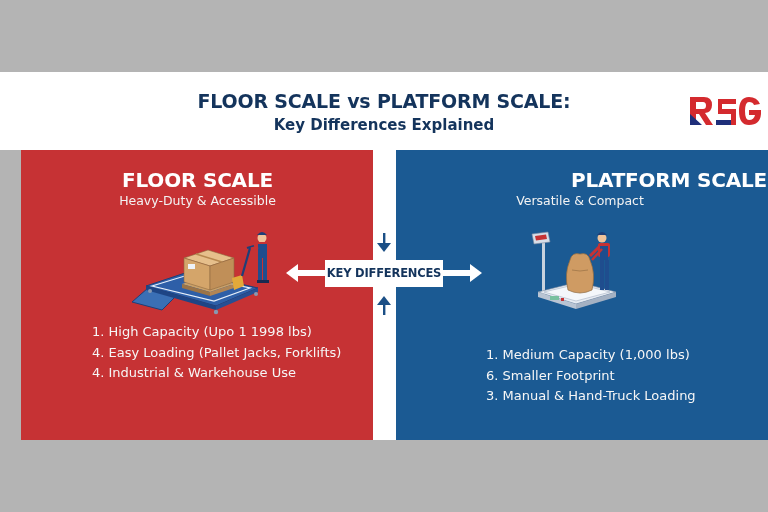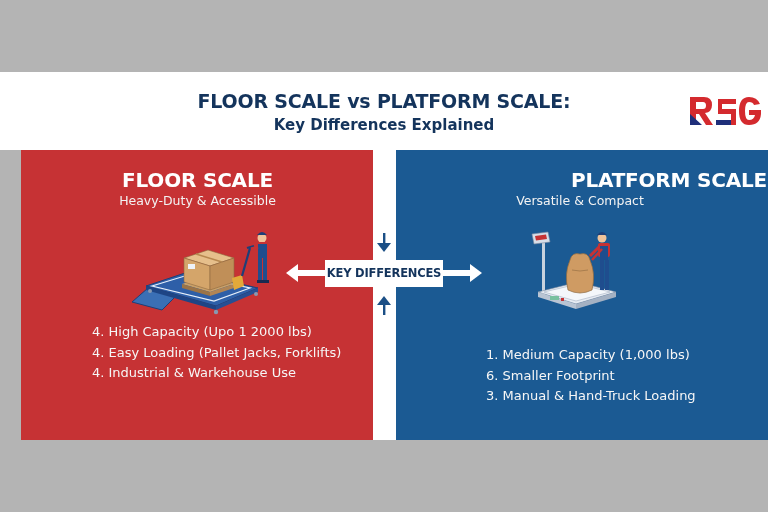--- a/index.html
+++ b/index.html
@@ -82,21 +82,21 @@
       <rect x="131" y="12" width="11" height="14" rx="2" fill="#c63234"></rect>
       <rect x="132" y="14" width="9" height="14" fill="#1f4d8e"></rect>
       <line x1="132" y1="17" x2="125" y2="19" stroke="#c63234" stroke-width="3"></line>
       <rect x="132" y="28" width="4" height="22" fill="#1f4d8e"></rect>
       <rect x="137" y="28" width="4" height="22" fill="#1f4d8e"></rect>
       <rect x="131" y="50" width="6" height="3" fill="#1a2a50"></rect>
       <rect x="137" y="50" width="6" height="3" fill="#1a2a50"></rect>
     </svg>
 
     <ul class="features">
-      <li>4. High Capacity (Upo 1 2000 lbs)</li>
+      <li>1. High Capacity (Upo 1 1998 lbs)</li>
       <li>4. Easy Loading (Pallet Jacks, Forklifts)</li>
       <li>4. Industrial &amp; Warkehouse Use</li>
     </ul>
   </div>
 
   <div class="divider"></div>
 
   <div class="panel right">
     <div class="panel-title">PLATFORM SCALE</div>
     <div class="panel-sub">Versatile &amp; Compact</div>

